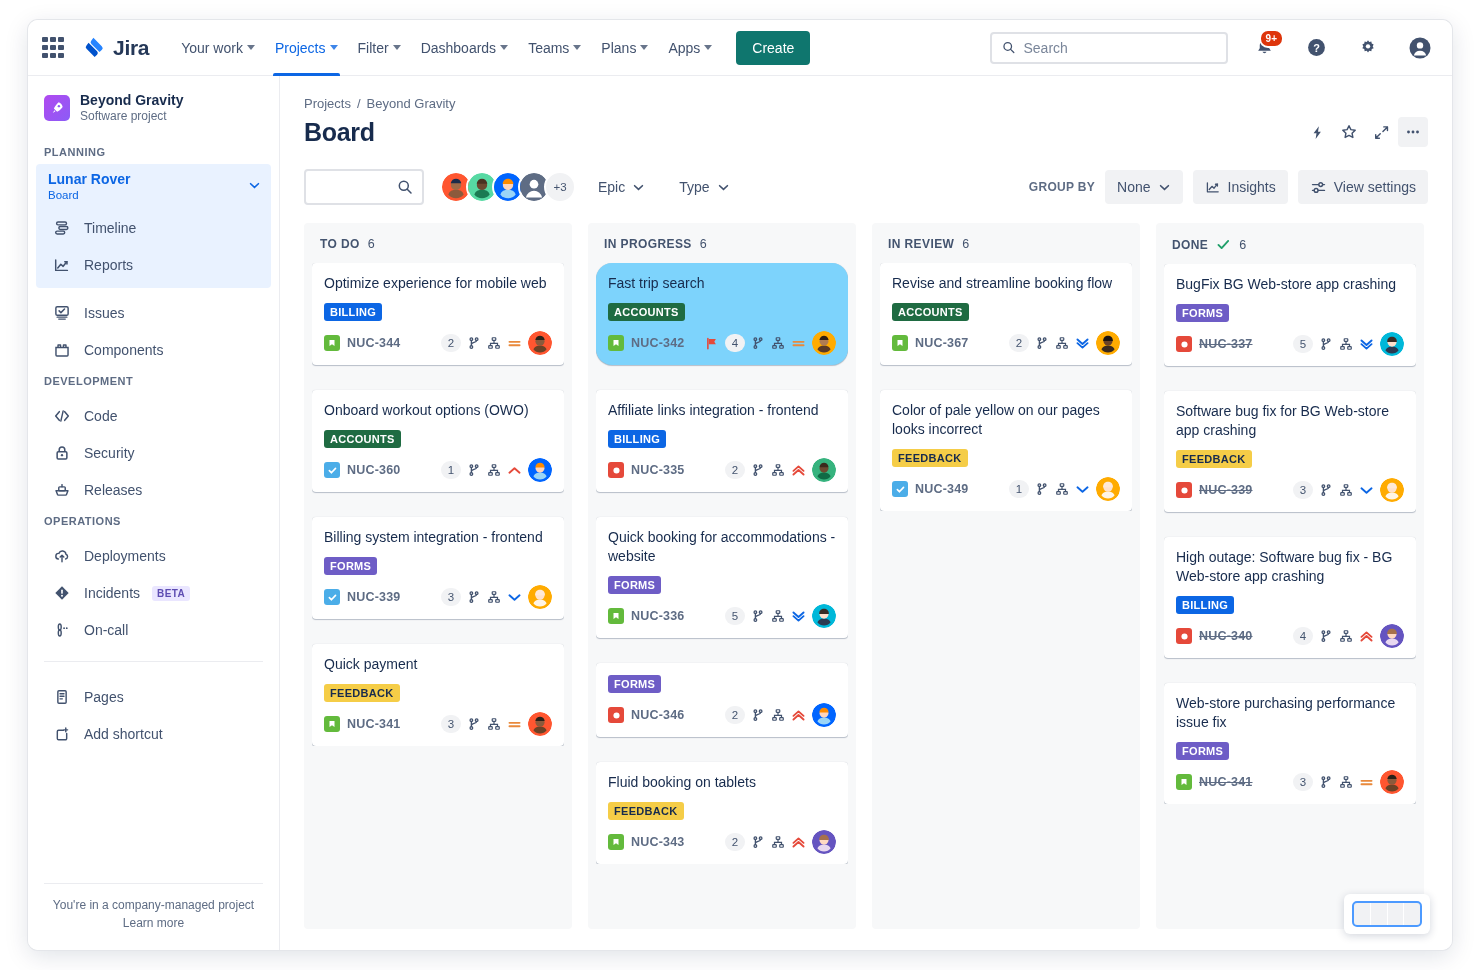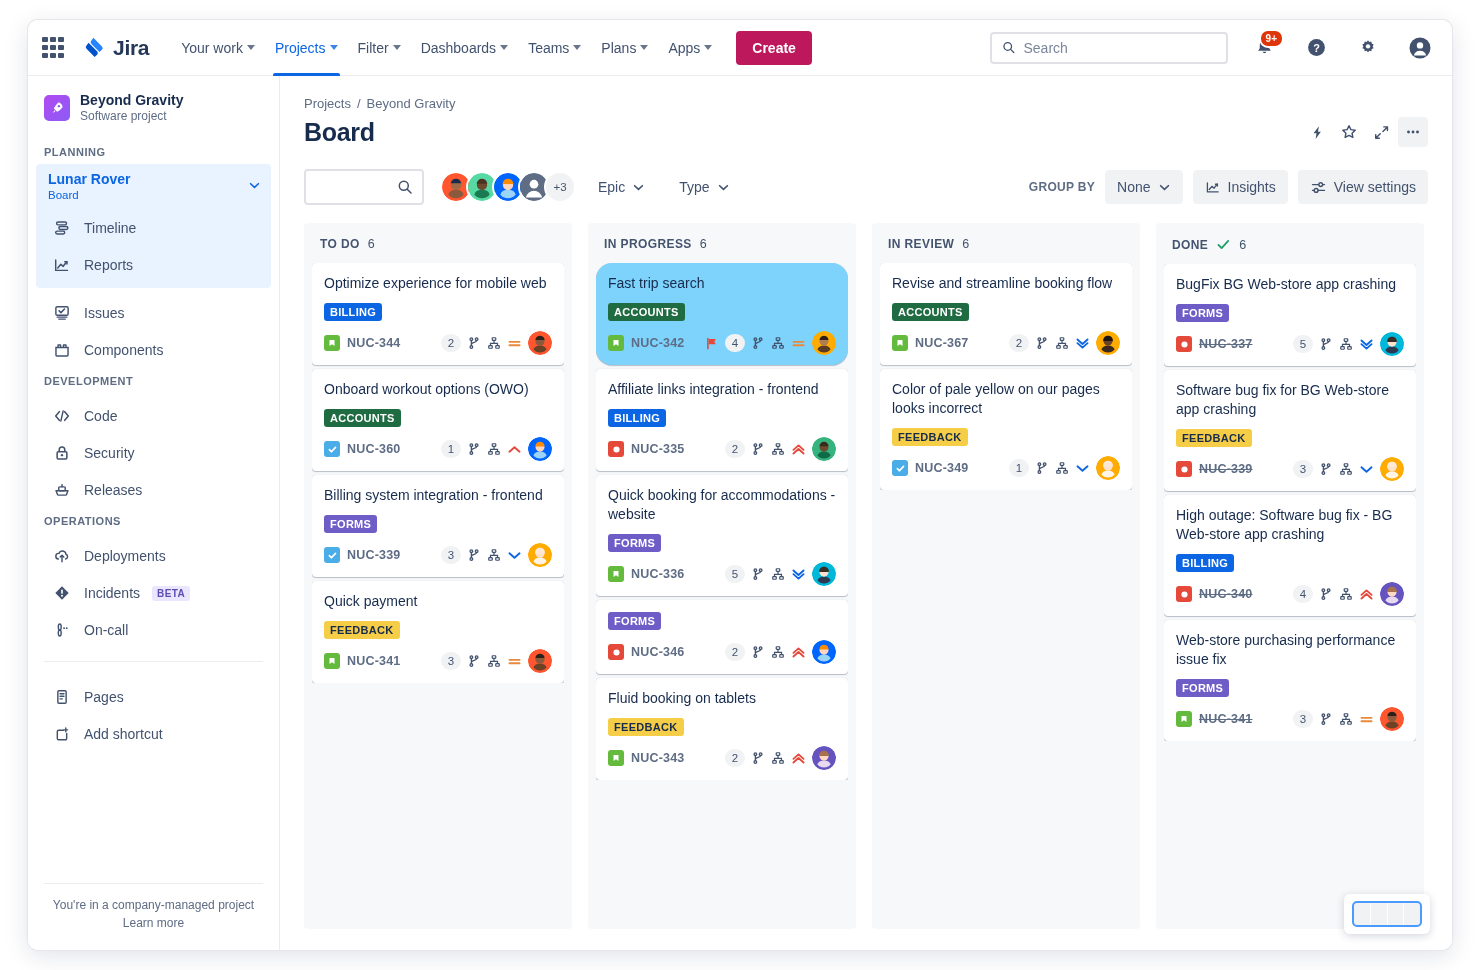--- a/index.html
+++ b/index.html
@@ -42,22 +42,22 @@
     position: relative;
   }
   .nav-item.active { color: #0c66e4; font-weight: 500; }
   .nav-item.active::after {
     content: ""; position: absolute; left: 8px; right: 8px; bottom: 0;
     height: 3px; background: #0c66e4; border-radius: 2px 2px 0 0;
   }
   .chev { width: 0; height: 0; border-left: 4px solid transparent;
     border-right: 4px solid transparent; border-top: 5px solid currentColor; opacity: .8; }
   .create-btn {
-    margin-left: 14px; background: #be185d; color: #fff;
-    font-size: 14px; font-weight: 700; border: none;
+    margin-left: 14px; background: #0f766e; color: #fff;
+    font-size: 14px; font-weight: 400; border: none;
     border-radius: 4px; padding: 9px 16px; cursor: pointer;
     font-family: inherit;
   }
   .nav-right { margin-left: auto; display: flex; align-items: center; gap: 20px; }
   .searchbox {
     display: flex; align-items: center; gap: 8px;
     width: 238px; height: 32px;
     border: 2px solid #dfe1e6; border-radius: 4px;
     padding: 0 10px; background: #fff; cursor: text;
   }
@@ -177,21 +177,21 @@
     background: #f7f8f9; border-radius: 4px;
     padding: 10px 8px 8px 8px;
     display: flex; flex-direction: column;
   }
   .col-head {
     display: flex; align-items: center; gap: 8px;
     padding: 4px 8px 12px 8px;
     font-size: 12px; font-weight: 700; color: #44546f; letter-spacing: .4px;
   }
   .col-count { font-weight: 400; color: #44546f; letter-spacing: 0; font-size: 12.5px; }
-  .cards { display: flex; flex-direction: column; gap: 4px; overflow: hidden; }
+  .cards { display: flex; flex-direction: column; gap: 25px; overflow: hidden; }
   .card {
     background: #fff; border-radius: 4px;
     padding: 11px 12px 10px 12px;
     box-shadow: 0 1px 1px rgba(9,30,66,0.25), 0 0 1px rgba(9,30,66,0.2);
     cursor: pointer;
   }
   .card.flagged { background: #7dd3fc; border-radius: 16px; }
   .card-title { font-size: 14px; color: #172b4d; line-height: 19px; margin-bottom: 9px; }
   .epic-tag {
     display: inline-block; font-size: 11px; font-weight: 700;

